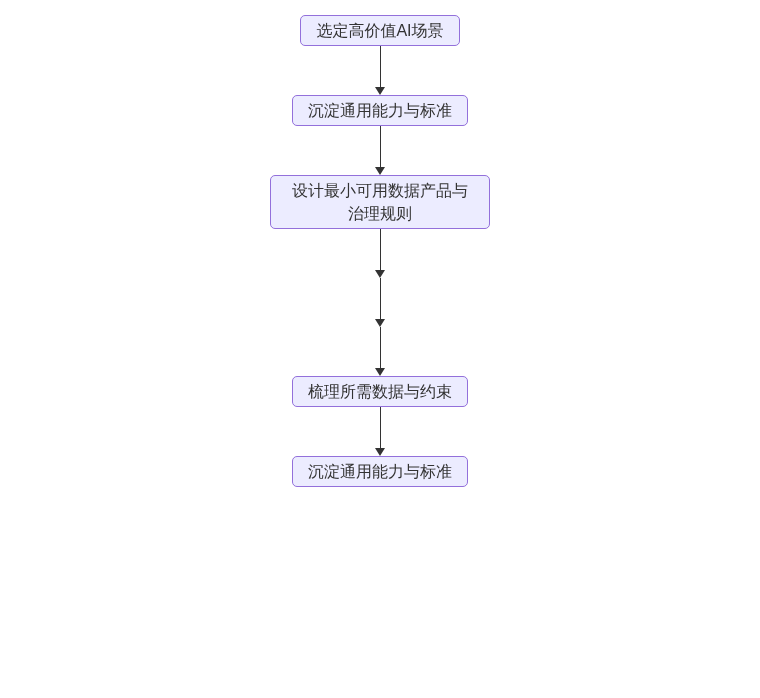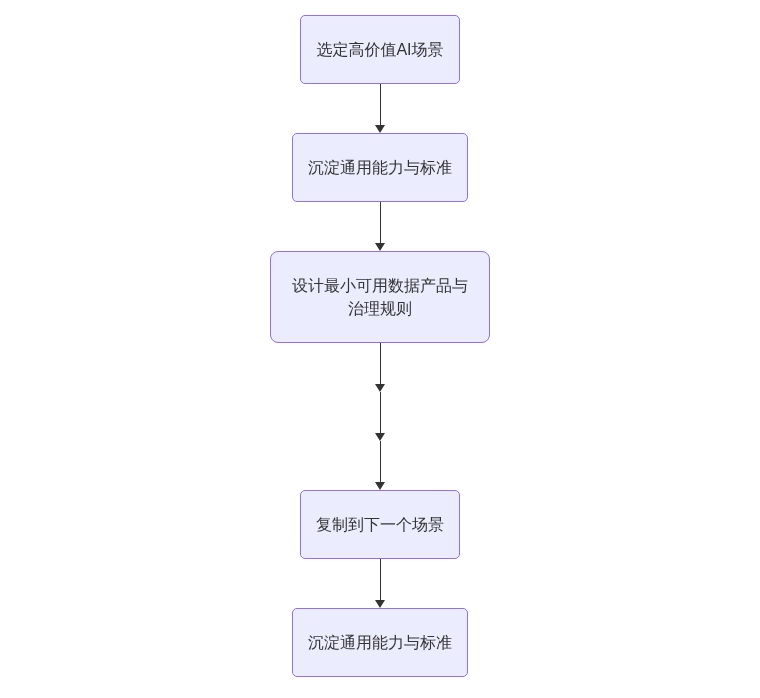--- a/index.html
+++ b/index.html
@@ -21,35 +21,34 @@
     display: flex;
     flex-direction: column;
     align-items: center;
   }
   .node {
     background: var(--node-fill, #ECECFF);
     border: 1px solid var(--node-border, #9370DB);
     border-radius: 5px;
     color: var(--text, #333333);
     font-size: 16px;
-    padding: 22px 15px;
+    padding: 3px 15px;
     box-sizing: border-box;
     display: flex;
     align-items: center;
     justify-content: center;
     text-align: center;
     flex: 0 0 auto;
   }
   .node span {
     line-height: 23px;
     white-space: nowrap;
   }
   .node.wide {
     width: 220px;
-    border-radius: 8px;
   }
   .node.wide span {
     white-space: normal;
   }
   .arrow {
     display: flex;
     flex-direction: column;
     align-items: center;
     height: 49px;
     flex: 0 0 auto;
@@ -106,21 +105,21 @@
     <div class="arrow-head"></div>
   </div>
 
 
   <div class="arrow">
     <div class="arrow-line"></div>
     <div class="arrow-head"></div>
   </div>
 
   <div class="node">
-    <span>复制到下一个场景</span>
+    <span>梳理所需数据与约束</span>
   </div>
 
   <div class="arrow">
     <div class="arrow-line"></div>
     <div class="arrow-head"></div>
   </div>
 
   <div class="node">
     <span>沉淀通用能力与标准</span>
   </div>

